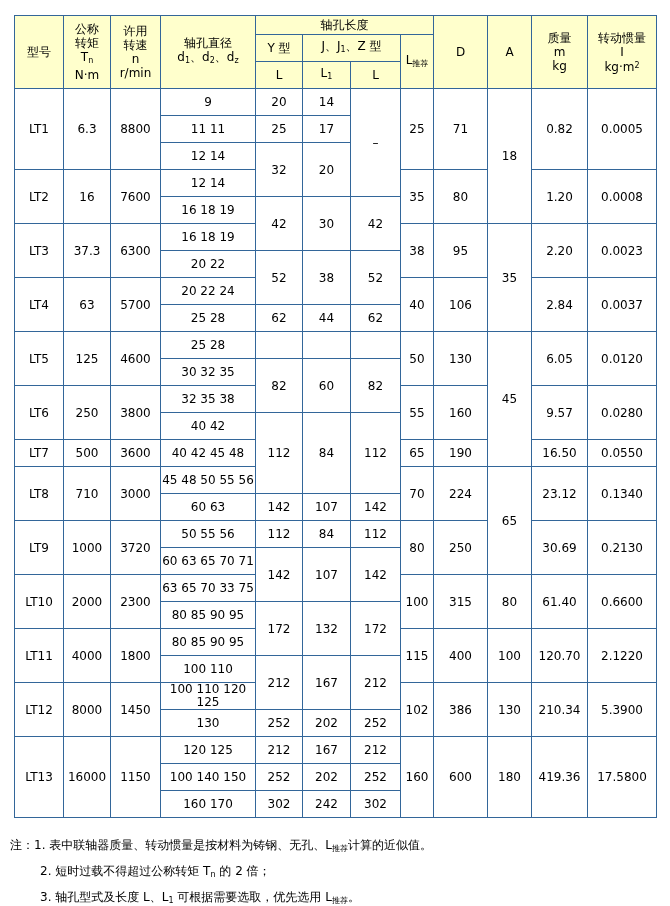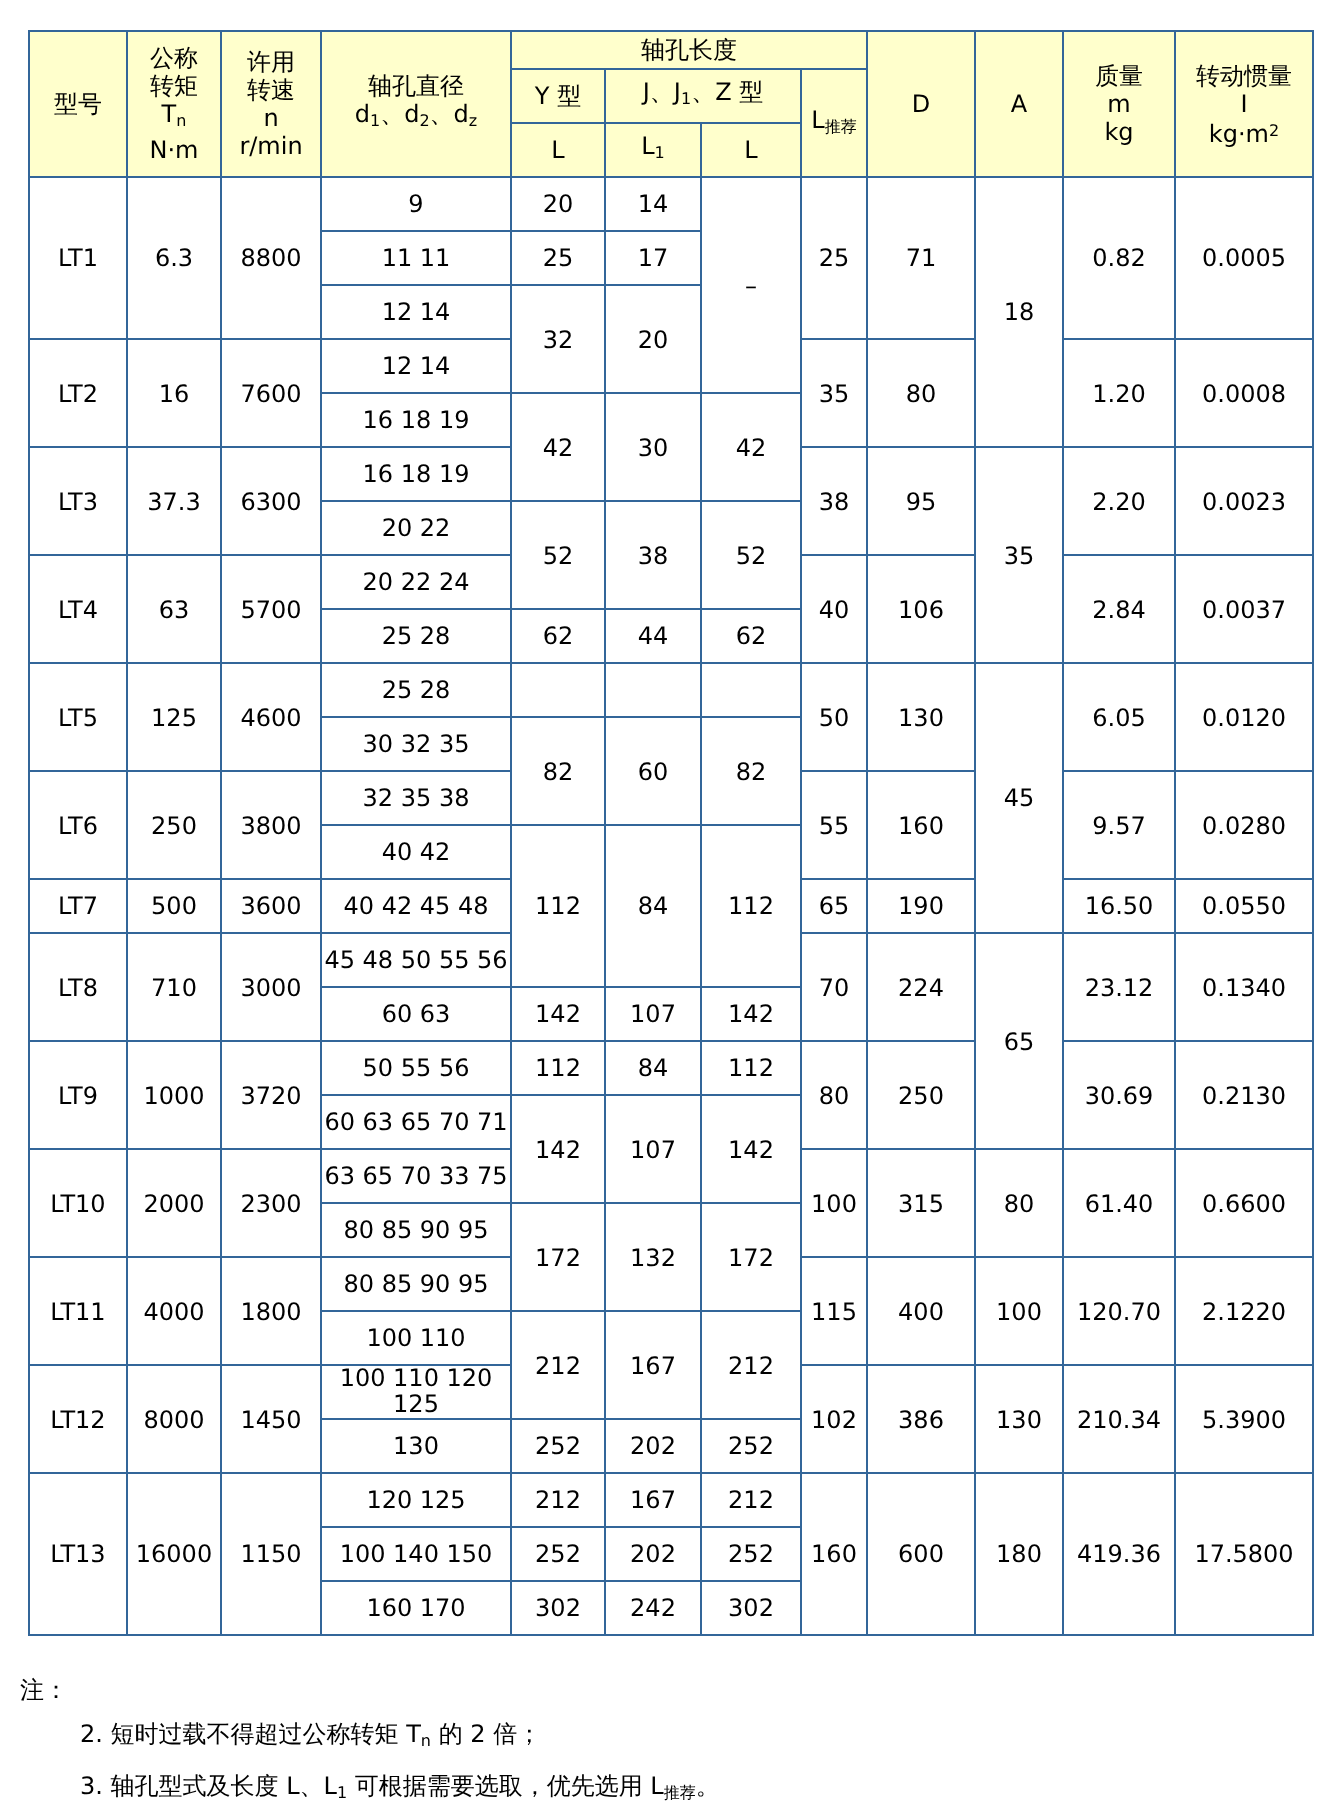--- a/index.html
+++ b/index.html
@@ -319,20 +319,21 @@
           <td>302</td>
           <td>242</td>
           <td>302</td>
         </tr>
       </tbody>
   </table>
 
   <div class="notes">
     <div class="note-row">
       <span class="note-prefix">注：</span>
+      <span>1. 表中联轴器质量、转动惯量是按材料为铸钢、无孔、L<sub>推荐</sub>计算的近似值。</span>
     </div>
     <div class="note-row note-indent">
       <span>2. 短时过载不得超过公称转矩 T<sub>n</sub> 的 2 倍；</span>
     </div>
     <div class="note-row note-indent">
       <span>3. 轴孔型式及长度 L、L<sub>1</sub> 可根据需要选取，优先选用 L<sub>推荐</sub>。</span>
     </div>
   </div>
 
 </div>

